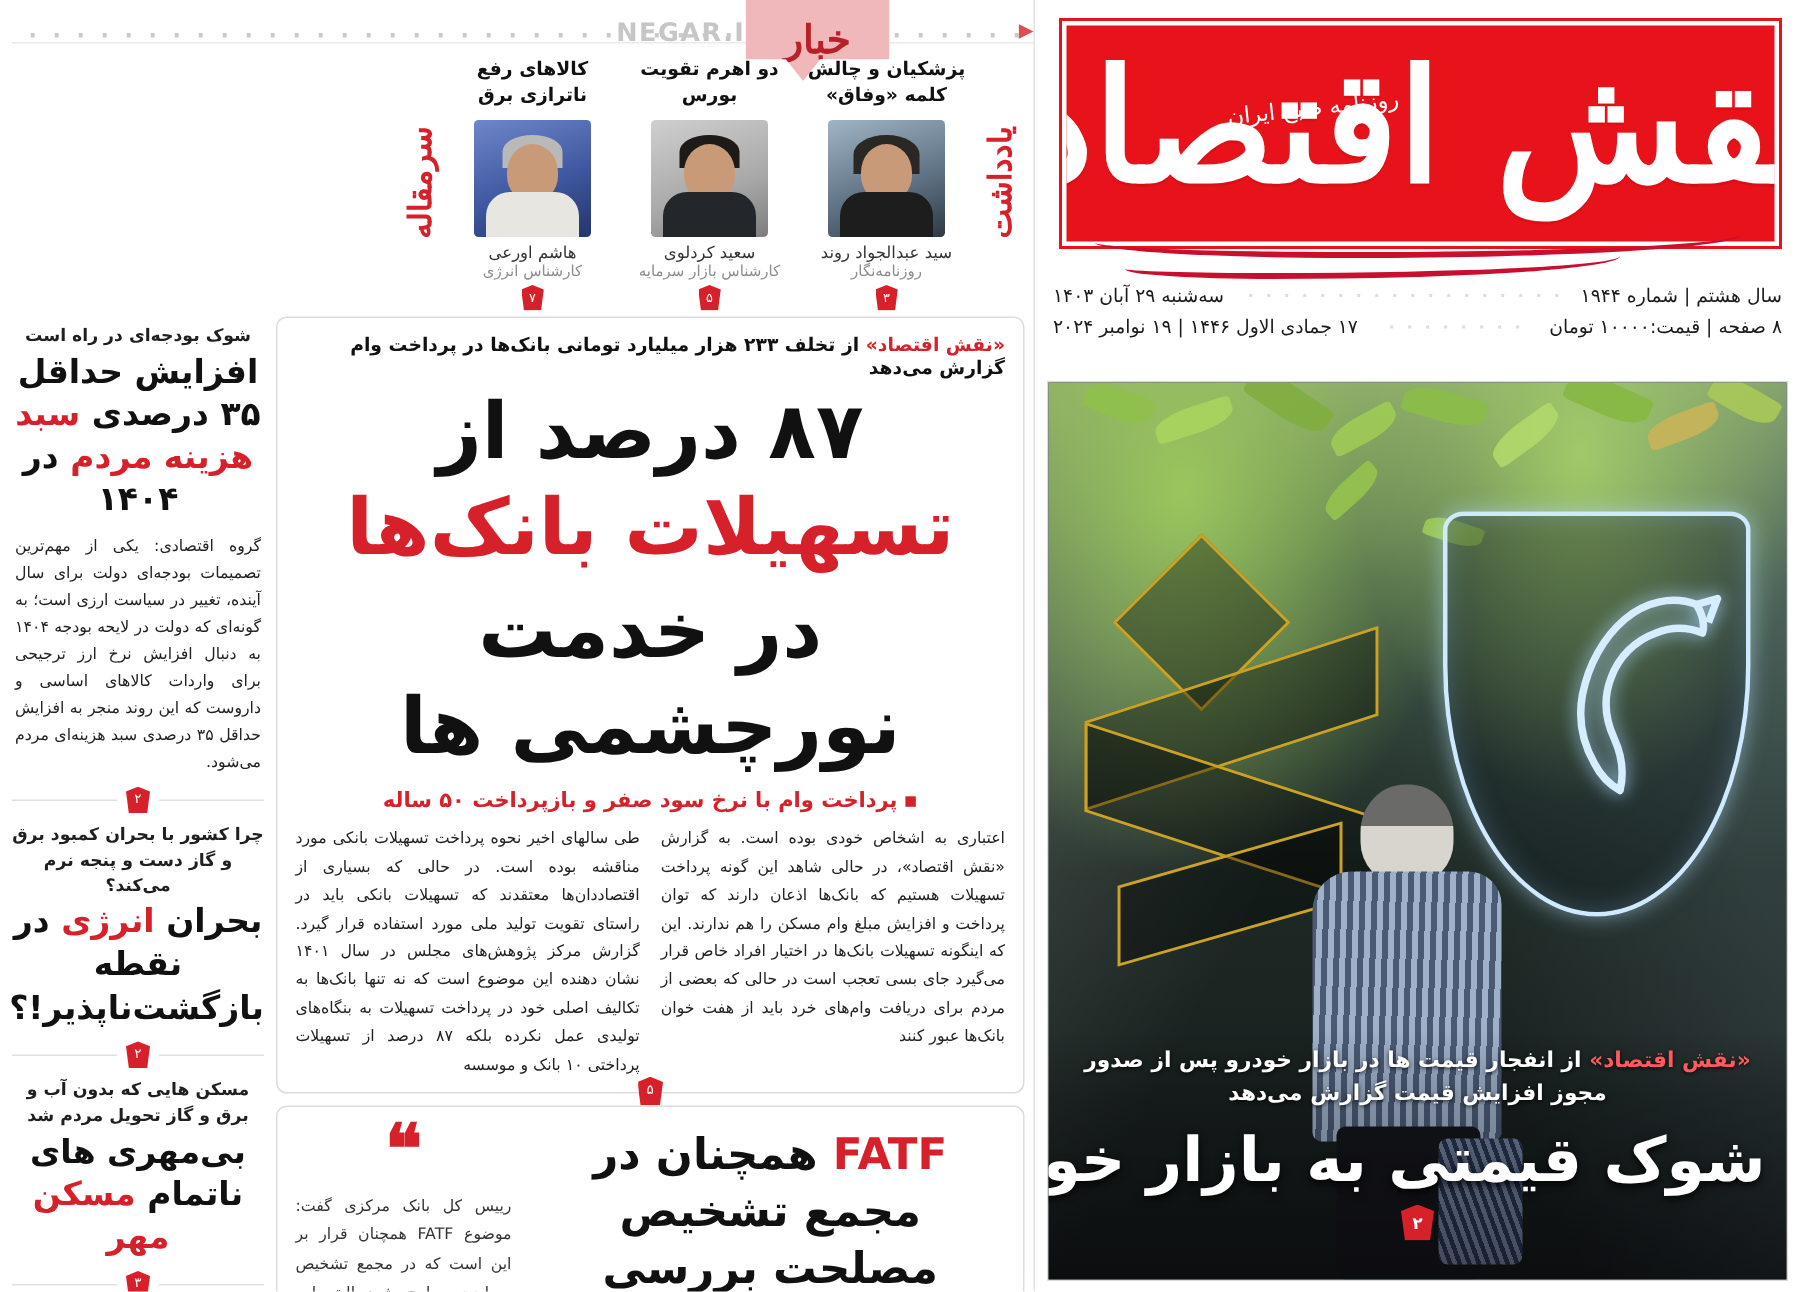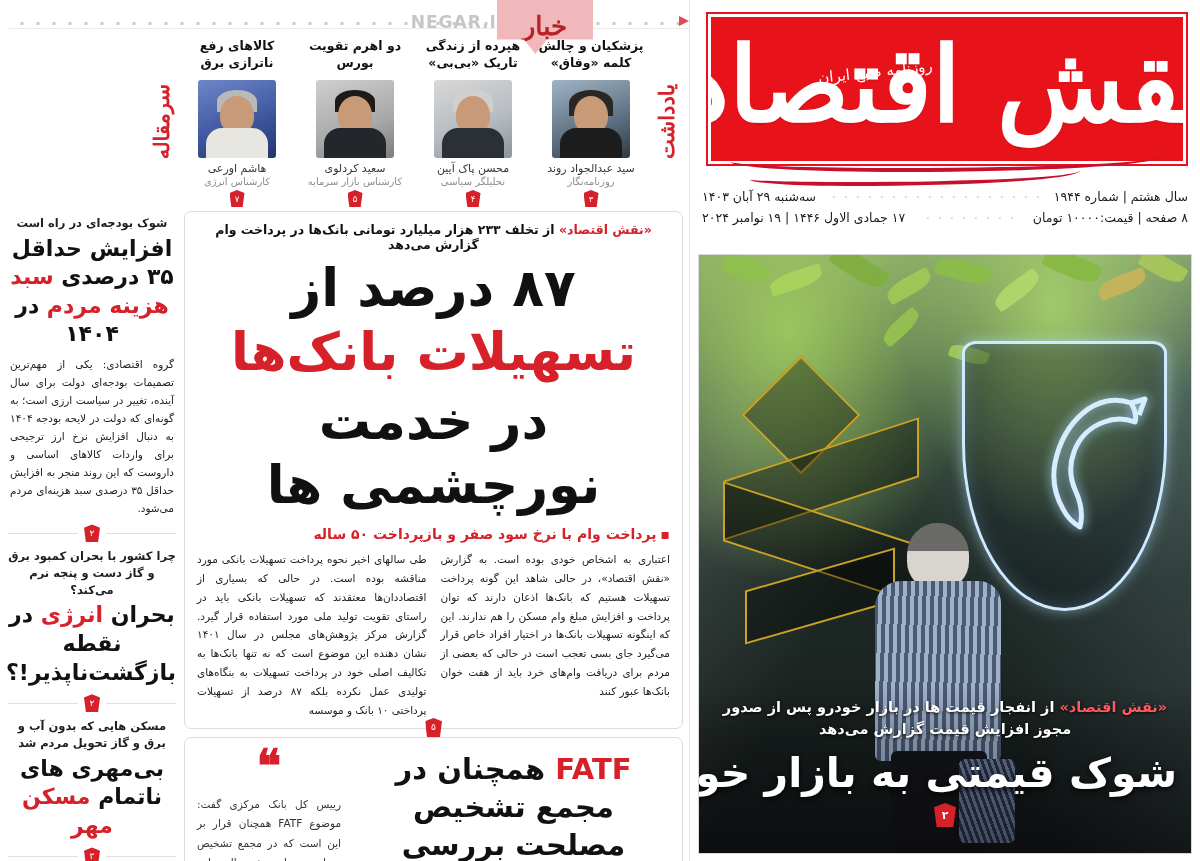--- a/index.html
+++ b/index.html
@@ -144,26 +144,26 @@
   .nc-body { font-size: 10.5px; line-height: 1.72; color: #222; text-align: justify;
      margin-top: 6px; padding: 0 2px; }
   .nc-sep { display: flex; align-items: center; justify-content: center; margin: 7px 0 2px; }
   .nc-sep .line { flex: 1; height: 1px; background: #e0e0e0; }
   .sep-badge { width: 16px; height: 18px; margin: 0 6px; background: #d6202a; color: #fff; font-size: 9px;
      display: flex; align-items: center; justify-content: center;
      clip-path: polygon(50% 0,100% 18%,88% 100%,12% 100%,0 18%); }
 
   .card { border: 1px solid #dcdcdc; border-radius: 7px; background: #fff; padding: 10px 12px 8px;
      margin-bottom: 8px; position: relative; }
-  .lead-kicker { text-align: center; font-size: 12.5px; font-weight: 700; color: #111; }
+  .lead-kicker { font-size: 12.5px; font-weight: 700; color: #111; }
   .lead-kicker .red { color: #d6202a; }
   .lead-title { text-align: center; font-size: 52px; font-weight: 800; line-height: 1.24; color: #111;
      margin-top: 4px; }
   .lead-title .red { color: #d6202a; }
-  .lead-sub { font-size: 14px; font-weight: 700; color: #d6202a; margin-top: 8px; }
+  .lead-sub { text-align: center; font-size: 14px; font-weight: 700; color: #d6202a; margin-top: 8px; }
   .lead-sub::before { content: "\25AA"; margin-left: 4px; }
   .lead-cols { display: flex; gap: 14px; margin-top: 8px; font-size: 10.5px; line-height: 1.8;
      color: #222; text-align: justify; }
   .lead-cols > div { flex: 1; }
   .card-badge { position: absolute; bottom: -9px; left: 50%; transform: translateX(-50%);
      width: 17px; height: 19px; background: #d6202a; color: #fff; font-size: 9px;
      display: flex; align-items: center; justify-content: center;
      clip-path: polygon(50% 0,100% 18%,88% 100%,12% 100%,0 18%); }
 
   .fatf-row { display: flex; gap: 10px; }
@@ -272,31 +272,20 @@
         <div class="columnist-photo" style="background:linear-gradient(160deg,#9fb4c6 0%,#5c6f80 60%,#2e3a44 100%)">
           <span class="cp-hair" style="background:#2a2724;width:44px;height:26px;"></span>
           <span class="cp-head" style="background:#c89a78"></span>
           <span class="cp-body" style="background:#1d1d1d"></span>
         </div>
         <div class="columnist-name">سید عبدالجواد روند</div>
         <div class="columnist-role">روزنامه‌نگار</div>
         <div class="mini-badge">۳</div>
       </div>
 
-      <div class="columnist">
-        <div class="columnist-title">هپرده از زندگی تاریک «بی‌بی»</div>
-        <div class="columnist-photo" style="background:linear-gradient(160deg,#d8d8d8 0%,#b6bcc2 55%,#8d949b 100%)">
-          <span class="cp-hair" style="background:#cfcfcf"></span>
-          <span class="cp-head"></span>
-          <span class="cp-body" style="background:#2b2f36"></span>
-        </div>
-        <div class="columnist-name">محسن پاک آیین</div>
-        <div class="columnist-role">تحلیلگر سیاسی</div>
-        <div class="mini-badge">۴</div>
-      </div>
 
       <div class="columnist">
         <div class="columnist-title">دو اهرم تقویت بورس</div>
         <div class="columnist-photo" style="background:linear-gradient(160deg,#cfcfcf 0%,#a8a8a8 60%,#7d7d7d 100%)">
           <span class="cp-hair" style="background:#1e1a17"></span>
           <span class="cp-head"></span>
           <span class="cp-body" style="background:#23262b"></span>
         </div>
         <div class="columnist-name">سعید کردلوی</div>
         <div class="columnist-role">کارشناس بازار سرمایه</div>

